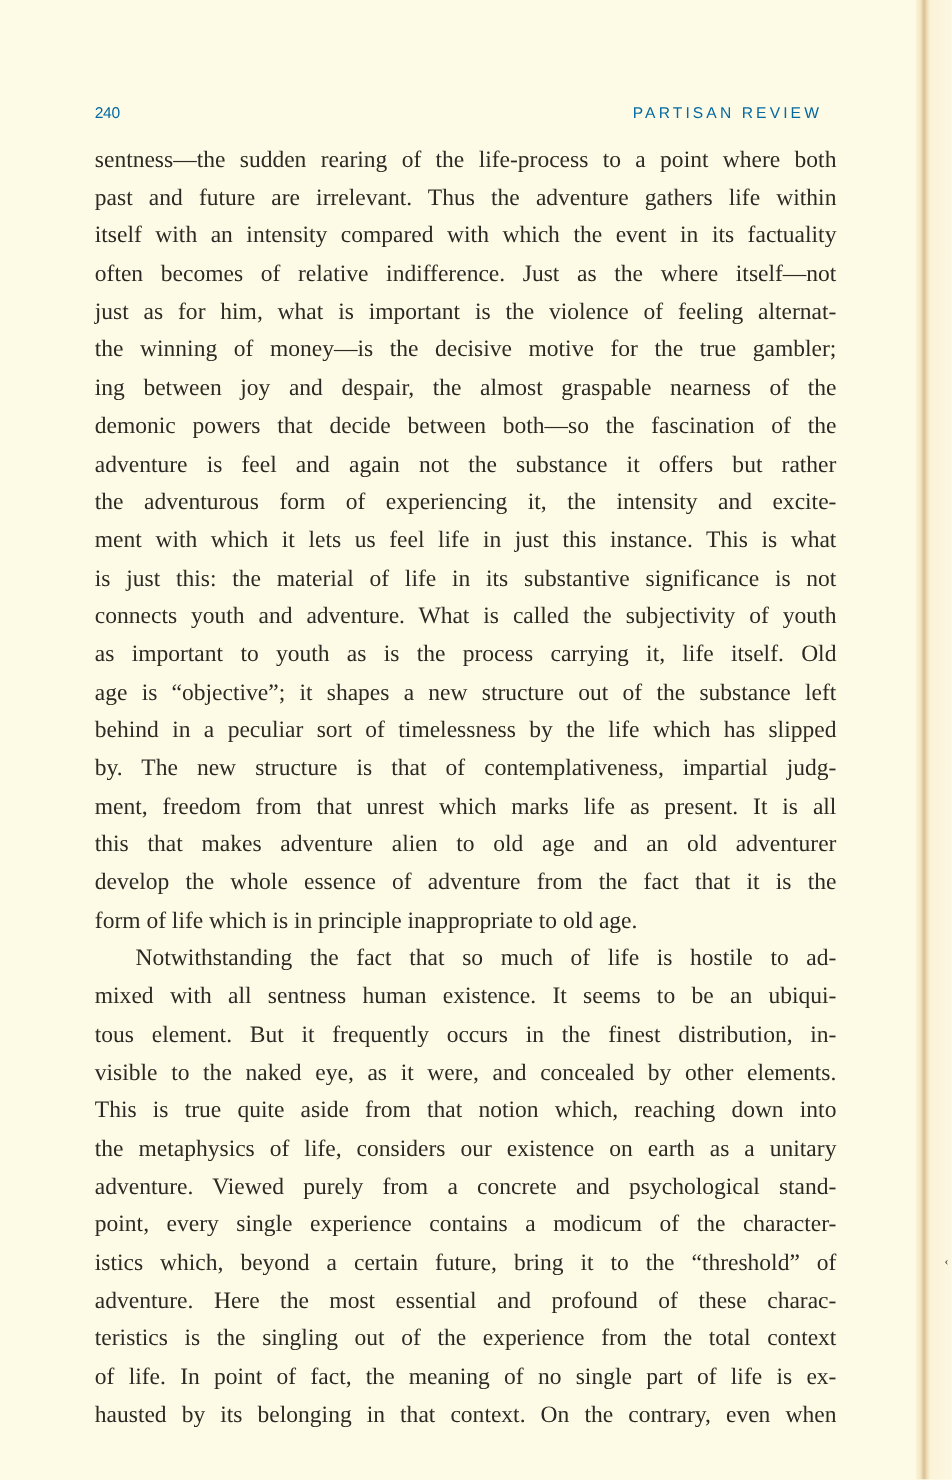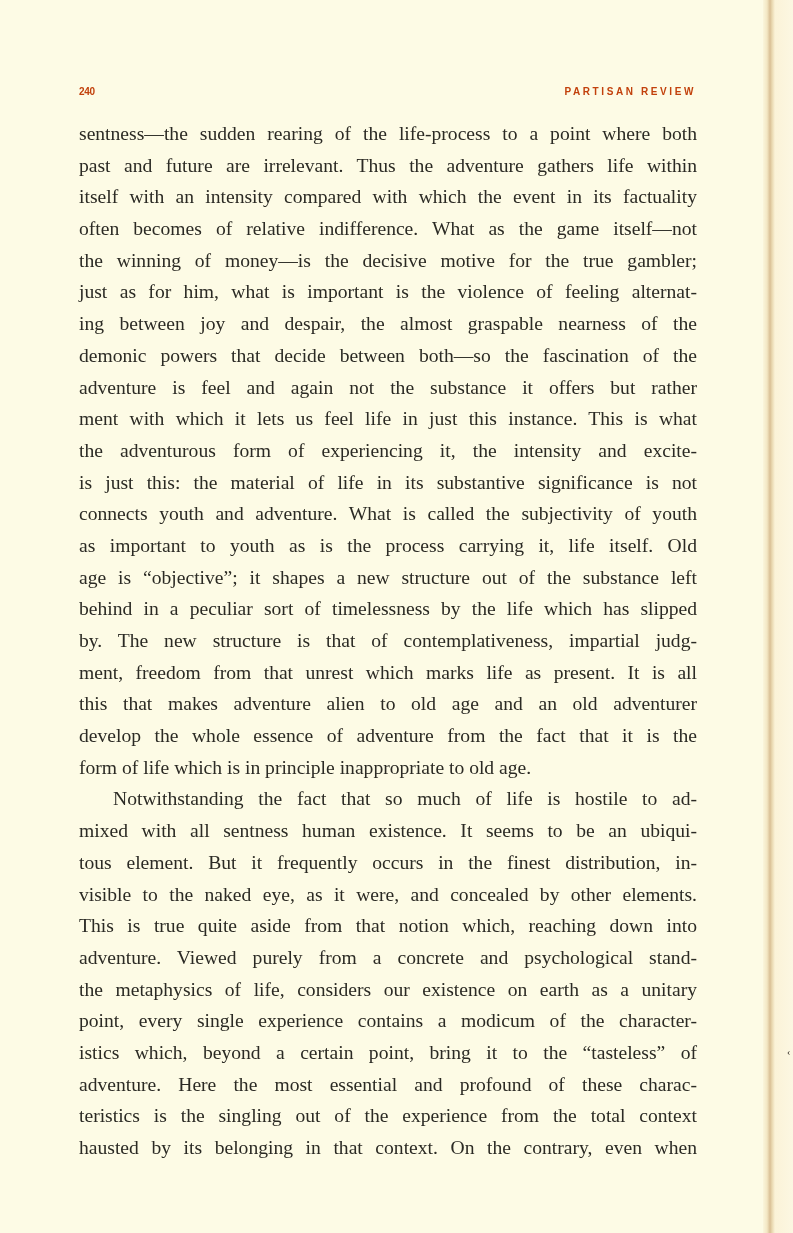--- a/index.html
+++ b/index.html
@@ -39,33 +39,33 @@
       top: 0;
       width: 618px;
     }
     .running-head {
       position: absolute;
       top: 86px;
       left: 0;
       width: 618px;
       height: 20px;
       font-family: "Liberation Sans", "DejaVu Sans", sans-serif;
-      font-weight: bold;
-      font-size: 10px;
-      color: #c2410c;
+      font-weight: normal;
+      font-size: 13px;
+      color: #0369a1;
     }
     .page-number {
       position: absolute;
       left: 0;
       top: 0;
       letter-spacing: -0.3px;
     }
     .journal-title {
       position: absolute;
-      right: 1px;
+      right: 12px;
       top: 0;
       letter-spacing: 2.6px;
       text-align: right;
     }
     .body-text {
       position: absolute;
       top: 118px;
       left: 0;
       width: 618px;
       font-size: 19.6px;
@@ -95,47 +95,48 @@
   <div class="running-head">
     <span class="page-number">240</span>
     <span class="journal-title">PARTISAN REVIEW</span>
   </div>
 
   <div class="body-text" id="body-text">
       <div>
         <span class="line">sentness—the sudden rearing of the life-process to a point where both</span>
         <span class="line">past and future are irrelevant. Thus the adventure gathers life within</span>
         <span class="line">itself with an intensity compared with which the event in its factuality</span>
-        <span class="line">often becomes of relative indifference. What as the game itself—not</span>
+        <span class="line">often becomes of relative indifference. Just as the where itself—not</span>
+        <span class="line">just as for him, what is important is the violence of feeling alternat-</span>
         <span class="line">the winning of money—is the decisive motive for the true gambler;</span>
-        <span class="line">just as for him, what is important is the violence of feeling alternat-</span>
         <span class="line">ing between joy and despair, the almost graspable nearness of the</span>
         <span class="line">demonic powers that decide between both—so the fascination of the</span>
         <span class="line">adventure is feel and again not the substance it offers but rather</span>
+        <span class="line">the adventurous form of experiencing it, the intensity and excite-</span>
         <span class="line">ment with which it lets us feel life in just this instance. This is what</span>
-        <span class="line">the adventurous form of experiencing it, the intensity and excite-</span>
         <span class="line">is just this: the material of life in its substantive significance is not</span>
         <span class="line">connects youth and adventure. What is called the subjectivity of youth</span>
         <span class="line">as important to youth as is the process carrying it, life itself. Old</span>
         <span class="line">age is “objective”; it shapes a new structure out of the substance left</span>
         <span class="line">behind in a peculiar sort of timelessness by the life which has slipped</span>
         <span class="line">by. The new structure is that of contemplativeness, impartial judg-</span>
         <span class="line">ment, freedom from that unrest which marks life as present. It is all</span>
         <span class="line">this that makes adventure alien to old age and an old adventurer</span>
         <span class="line">develop the whole essence of adventure from the fact that it is the</span>
         <span class="line last">form of life which is in principle inappropriate to old age.</span>
       </div>
       <div>
         <span class="line indent">Notwithstanding the fact that so much of life is hostile to ad-</span>
         <span class="line">mixed with all sentness human existence. It seems to be an ubiqui-</span>
         <span class="line">tous element. But it frequently occurs in the finest distribution, in-</span>
         <span class="line">visible to the naked eye, as it were, and concealed by other elements.</span>
         <span class="line">This is true quite aside from that notion which, reaching down into</span>
+        <span class="line">the metaphysics of life, considers our existence on earth as a unitary</span>
         <span class="line">adventure. Viewed purely from a concrete and psychological stand-</span>
-        <span class="line">the metaphysics of life, considers our existence on earth as a unitary</span>
         <span class="line">point, every single experience contains a modicum of the character-</span>
-        <span class="line">istics which, beyond a certain point, bring it to the “tasteless” of</span>
+        <span class="line">istics which, beyond a certain future, bring it to the “threshold” of</span>
         <span class="line">adventure. Here the most essential and profound of these charac-</span>
         <span class="line">teristics is the singling out of the experience from the total context</span>
+        <span class="line">of life. In point of fact, the meaning of no single part of life is ex-</span>
         <span class="line">hausted by its belonging in that context. On the contrary, even when</span>
       </div>
     </div>
 </div>
 
 </body></html>

